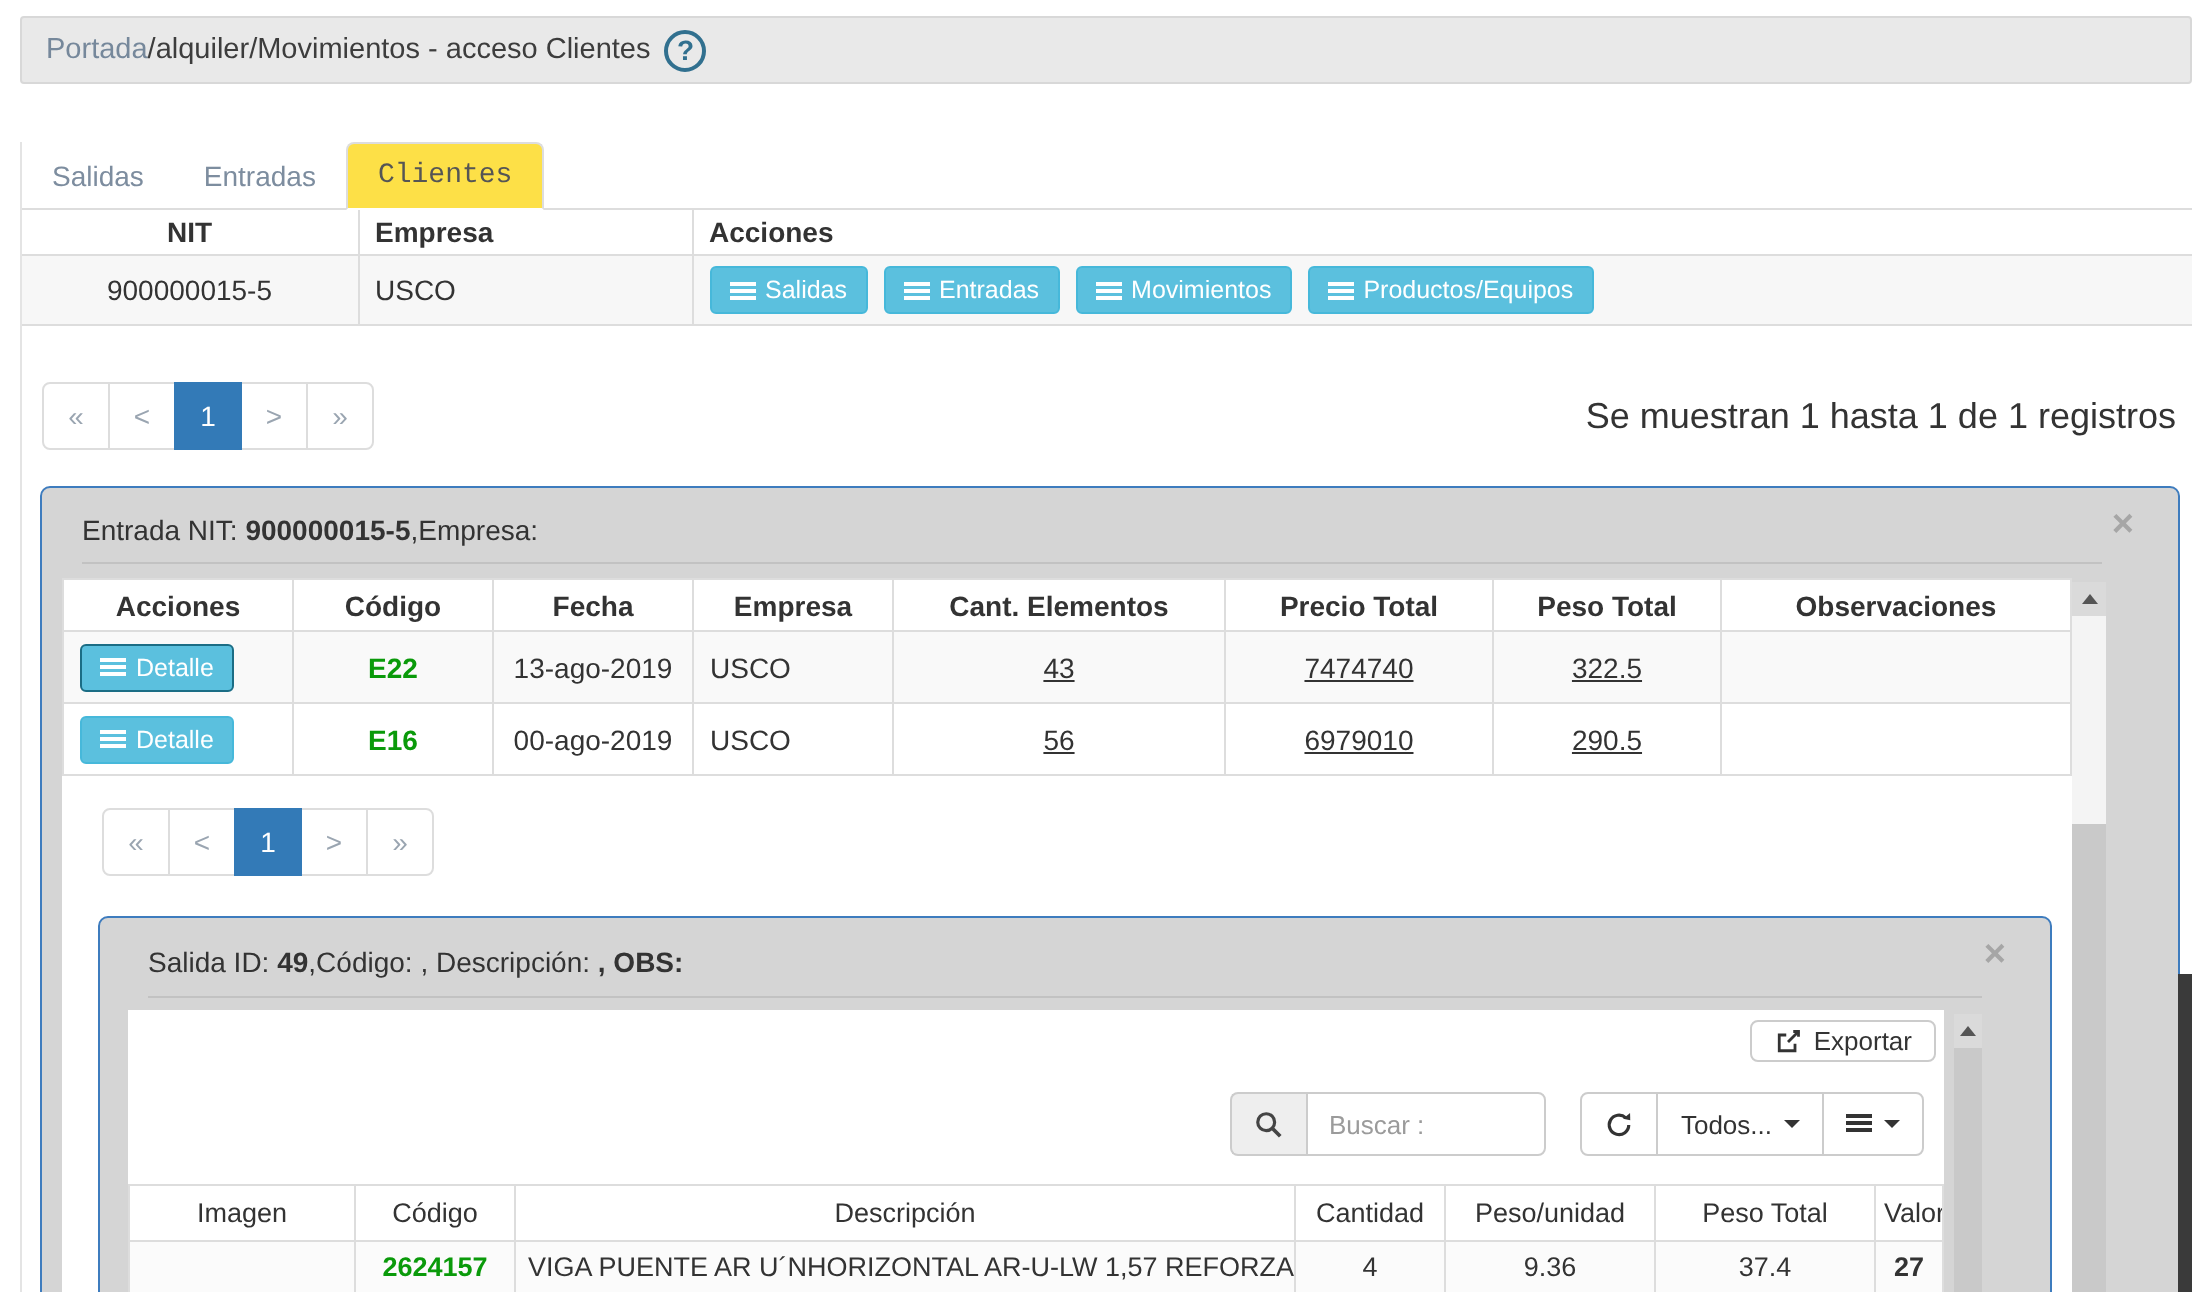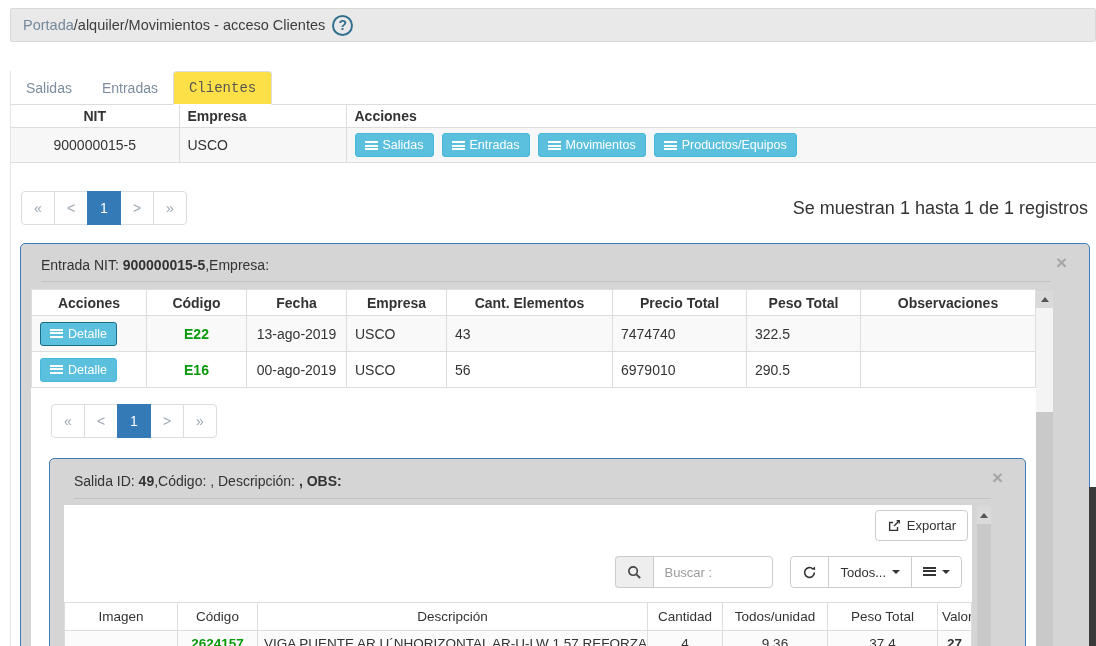--- a/index.html
+++ b/index.html
@@ -58,30 +58,30 @@
     line-height:1; cursor:pointer; }
   .entrada-content { margin:7px 0 0 10px; width:1005px; background:#fff; padding-bottom:2px; }
 
   .tbl2 { width:100%; font-size:14px; }
   .tbl2 th, .tbl2 td { border:1px solid #ddd; }
   .tbl2 th { font-weight:bold; text-align:center; padding:4px 6px; height:26px; }
   .tbl2 td { height:36px; padding:2px 8px; }
   .tbl2 tr.striped td { background:#f9f9f9; }
   .code-green { color:#0a9a0a; font-weight:bold; text-align:center; }
   .t-center { text-align:center; }
-  .t-right { text-align:left; }
+  .t-right { text-align:center;text-decoration:underline; }
   .pager-row2 { display:flex; justify-content:space-between; align-items:center; margin:16px 20px 0 20px; }
 
   .salida { margin:20px 0 0 18px; width:977px; height:300px; }
   .salida .panel-title { margin:14px 34px 0 24px; padding-bottom:9px; }
   .salida-content { margin:6px 0 0 14px; width:908px; background:#fff; padding-top:5px; height:240px; }
 
   .export-row { display:flex; justify-content:flex-end; padding-right:4px; }
   .btn-default { background:#fff; border:1px solid #ccc; border-radius:4px; padding:0 11px; font-size:13px;
-    color:#333; display:inline-flex; align-items:center; gap:6px; height:31px; cursor:pointer;
+    color:#333; display:inline-flex; align-items:center; gap:6px; height:21px; cursor:pointer;
     font-family:"Liberation Sans", sans-serif; }
 
   .toolbar-row { display:flex; justify-content:flex-end; margin-top:15px; padding-right:10px; gap:17px; }
   .search-group { display:flex; height:32px; }
   .search-addon { width:38px; background:#eee; border:1px solid #ccc; border-right:0; border-radius:4px 0 0 4px;
     display:flex; align-items:center; justify-content:center; cursor:pointer; }
   .search-input { width:120px; border:1px solid #ccc; border-radius:0 4px 4px 0; padding:0 10px; font-size:13px;
     color:#555; outline:none; font-family:"Liberation Sans", sans-serif; }
   .search-input::placeholder { color:#9b9b9b; }
   .btn-group { display:flex; height:32px; }
@@ -300,21 +300,21 @@
                   <col style="width:105px">
                   <col style="width:110px">
                   <col>
                 </colgroup>
               <tbody>
                   <tr>
                 <th>Imagen</th>
                 <th>Código</th>
                 <th>Descripción</th>
                 <th>Cantidad</th>
-                <th>Todos/unidad</th>
+                <th>Peso/unidad</th>
                 <th>Peso Total</th>
                 <th>Valor Un</th>
               </tr>
               <tr>
                 <td></td>
                 <td class="code-green">2624157</td>
                 <td>VIGA PUENTE AR U´NHORIZONTAL AR-U-LW 1,57 REFORZADA</td>
                 <td class="t-center">4</td>
                 <td class="t-center">9.36</td>
                 <td class="t-center">37.4</td>

